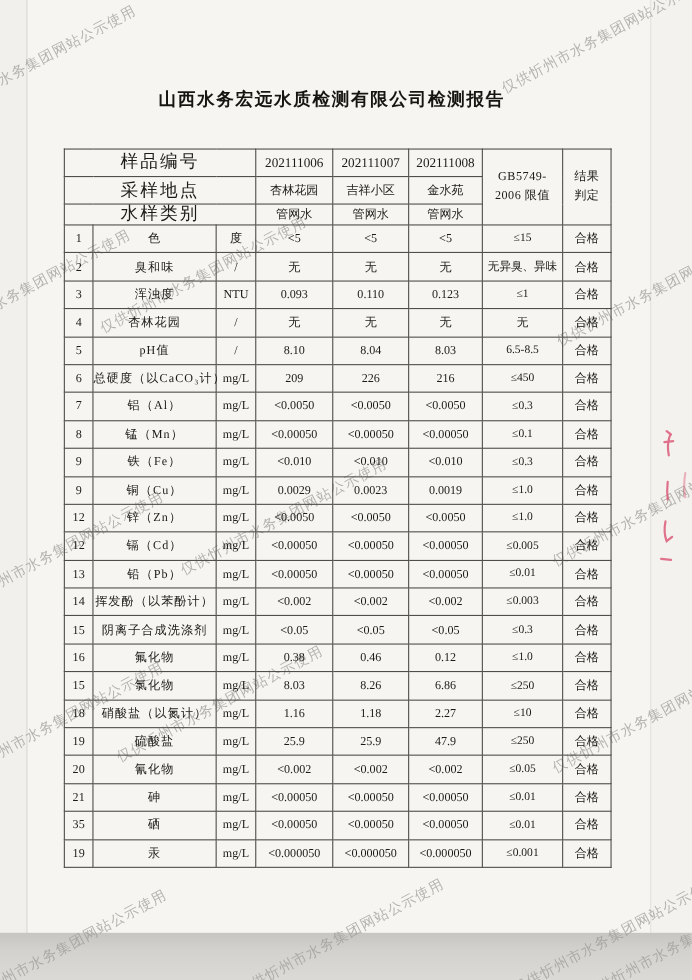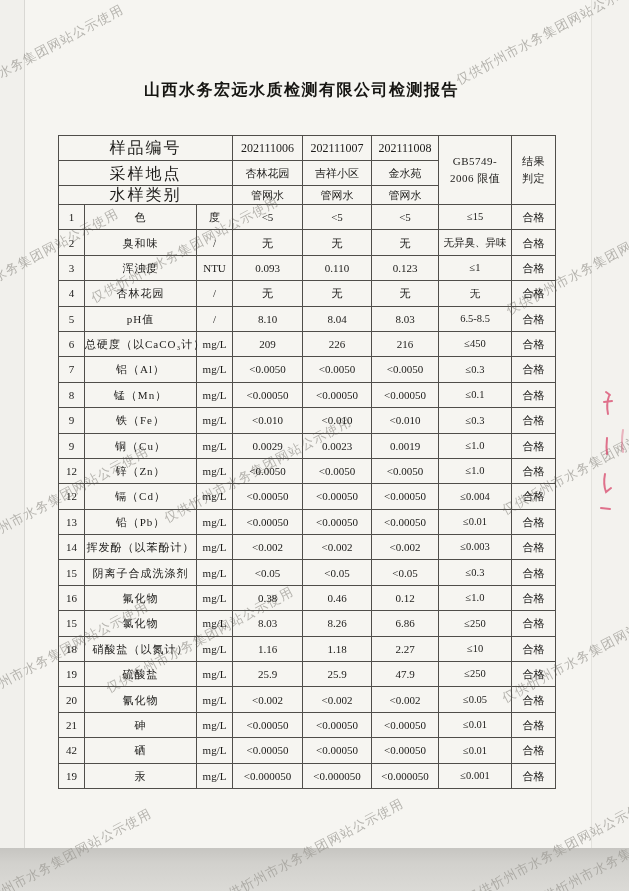--- a/index.html
+++ b/index.html
@@ -244,21 +244,21 @@
           <td class="c-limit">≤1.0</td>
           <td class="c-result">合格</td>
         </tr>
         <tr>
           <td class="c-no">12</td>
           <td class="c-item">镉（Cd）</td>
           <td class="c-unit">mg/L</td>
           <td class="c-val">&lt;0.00050</td>
           <td class="c-val">&lt;0.00050</td>
           <td class="c-val">&lt;0.00050</td>
-          <td class="c-limit">≤0.004</td>
+          <td class="c-limit">≤0.005</td>
           <td class="c-result">合格</td>
         </tr>
         <tr>
           <td class="c-no">13</td>
           <td class="c-item">铅（Pb）</td>
           <td class="c-unit">mg/L</td>
           <td class="c-val">&lt;0.00050</td>
           <td class="c-val">&lt;0.00050</td>
           <td class="c-val">&lt;0.00050</td>
           <td class="c-limit">≤0.01</td>
@@ -338,21 +338,21 @@
           <td class="c-no">21</td>
           <td class="c-item">砷</td>
           <td class="c-unit">mg/L</td>
           <td class="c-val">&lt;0.00050</td>
           <td class="c-val">&lt;0.00050</td>
           <td class="c-val">&lt;0.00050</td>
           <td class="c-limit">≤0.01</td>
           <td class="c-result">合格</td>
         </tr>
         <tr>
-          <td class="c-no">42</td>
+          <td class="c-no">35</td>
           <td class="c-item">硒</td>
           <td class="c-unit">mg/L</td>
           <td class="c-val">&lt;0.00050</td>
           <td class="c-val">&lt;0.00050</td>
           <td class="c-val">&lt;0.00050</td>
           <td class="c-limit">≤0.01</td>
           <td class="c-result">合格</td>
         </tr>
         <tr>
           <td class="c-no">19</td>

